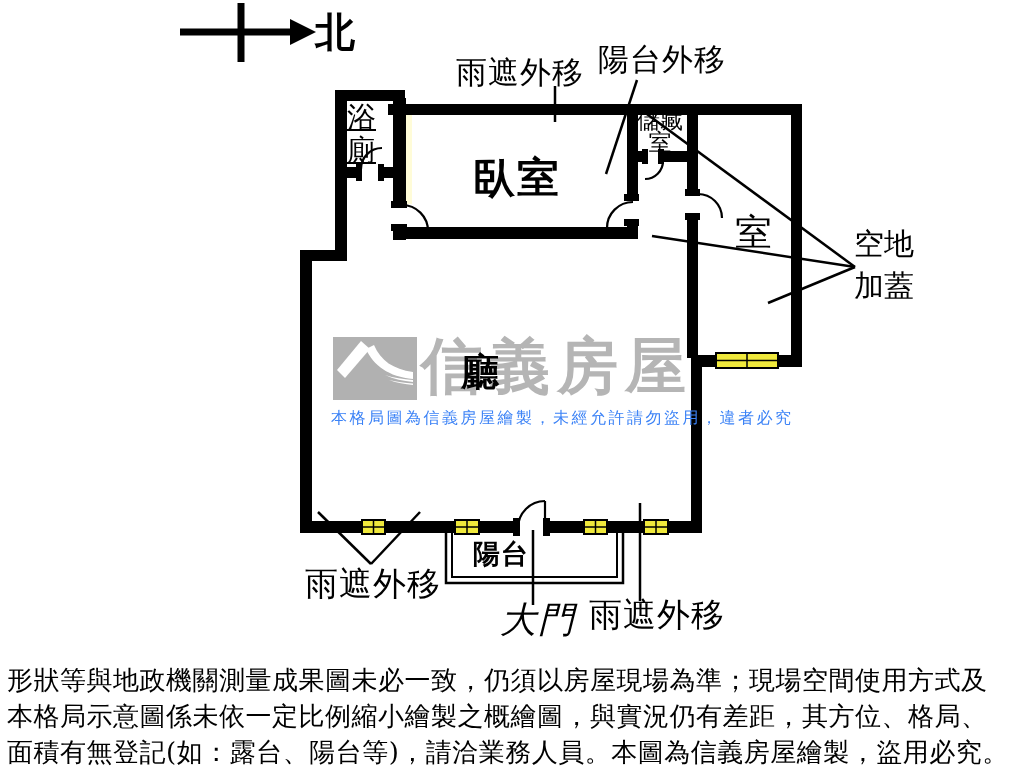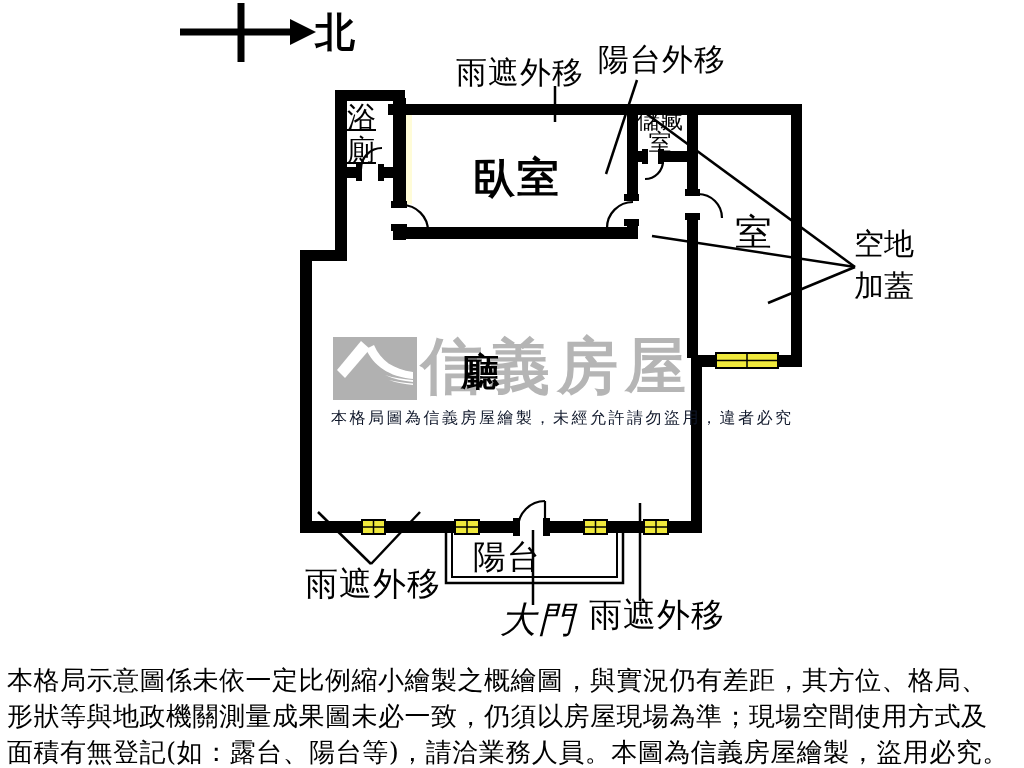--- a/index.html
+++ b/index.html
@@ -6,30 +6,30 @@
   #canvas{position:relative;width:1024px;height:768px;background:#ffffff;overflow:hidden;
           font-family:"DejaVu Serif","Liberation Serif",serif;color:#000;}
   #plan-svg{position:absolute;left:0;top:0;width:1024px;height:768px;}
   .lbl{position:absolute;white-space:nowrap;line-height:1.08;}
   .north{left:315px;top:10px;font-size:40px;font-weight:600;}
   .room-bath{left:347px;top:101px;width:34px;font-size:29px;white-space:normal;line-height:33px;text-decoration:underline;}
   .room-bed{left:473px;top:155px;font-size:42px;letter-spacing:2px;font-weight:bold;}
   .room-storage{left:636px;top:109px;width:48px;font-size:23px;line-height:22px;white-space:normal;text-align:center;}
   .room-side{left:735px;top:213px;font-size:37px;}
   .room-living{left:461px;top:351px;font-size:38px;font-weight:600;}
-  .room-balcony{left:473px;top:539px;font-size:33px;letter-spacing:1px;}
+  .room-balcony{left:473px;top:539px;font-size:27px;letter-spacing:1px;font-weight:bold;}
   .ann-rain-top{left:456px;top:56px;font-size:31px;letter-spacing:1px;}
   .ann-balcony-ext{left:598px;top:43px;font-size:31px;letter-spacing:1px;}
   .ann-open-land{left:854px;top:223px;width:86px;font-size:30px;line-height:42px;white-space:normal;}
   .ann-rain-bl{left:305px;top:566px;font-size:33px;letter-spacing:1px;}
   .ann-gate{left:500px;top:601px;font-size:36px;letter-spacing:2px;font-style:italic;}
   .ann-rain-br{left:589px;top:597px;font-size:33px;letter-spacing:1px;}
   .wm-brand{left:421px;top:333px;font-size:61px;font-weight:700;letter-spacing:7px;
             color:#b5b5b5;font-family:"DejaVu Sans","Liberation Sans",sans-serif;}
-  .wm-tag{left:331px;top:409px;font-size:16px;letter-spacing:2.5px;color:#0f172a;
+  .wm-tag{left:331px;top:409px;font-size:16px;letter-spacing:2.5px;color:#3b82f6;
           font-family:"DejaVu Sans","Liberation Sans",sans-serif;}
   .wm-logo{position:absolute;left:333px;top:337px;}
   .disclaimer{position:absolute;left:7px;top:662px;width:1012px;font-size:26px;
               line-height:36px;letter-spacing:0.5px;}
 </style>
 </head>
 <body>
 
 <div id="canvas">
 
@@ -154,18 +154,18 @@
   <div class="lbl room-balcony">陽台</div>
 
   <div class="lbl ann-rain-top">雨遮外移</div>
   <div class="lbl ann-balcony-ext">陽台外移</div>
   <div class="lbl ann-open-land">空地加蓋</div>
   <div class="lbl ann-rain-bl">雨遮外移</div>
   <div class="lbl ann-gate">大門</div>
   <div class="lbl ann-rain-br">雨遮外移</div>
 
   <div class="disclaimer">
+    <div>形狀等與地政機關測量成果圖未必一致，仍須以房屋現場為準；現場空間使用方式及</div>
     <div>本格局示意圖係未依一定比例縮小繪製之概繪圖，與實況仍有差距，其方位、格局、</div>
-    <div>形狀等與地政機關測量成果圖未必一致，仍須以房屋現場為準；現場空間使用方式及</div>
     <div>面積有無登記(如：露台、陽台等)，請洽業務人員。本圖為信義房屋繪製，盜用必究。</div>
   </div>
 
 </div>
 
 </body></html>

